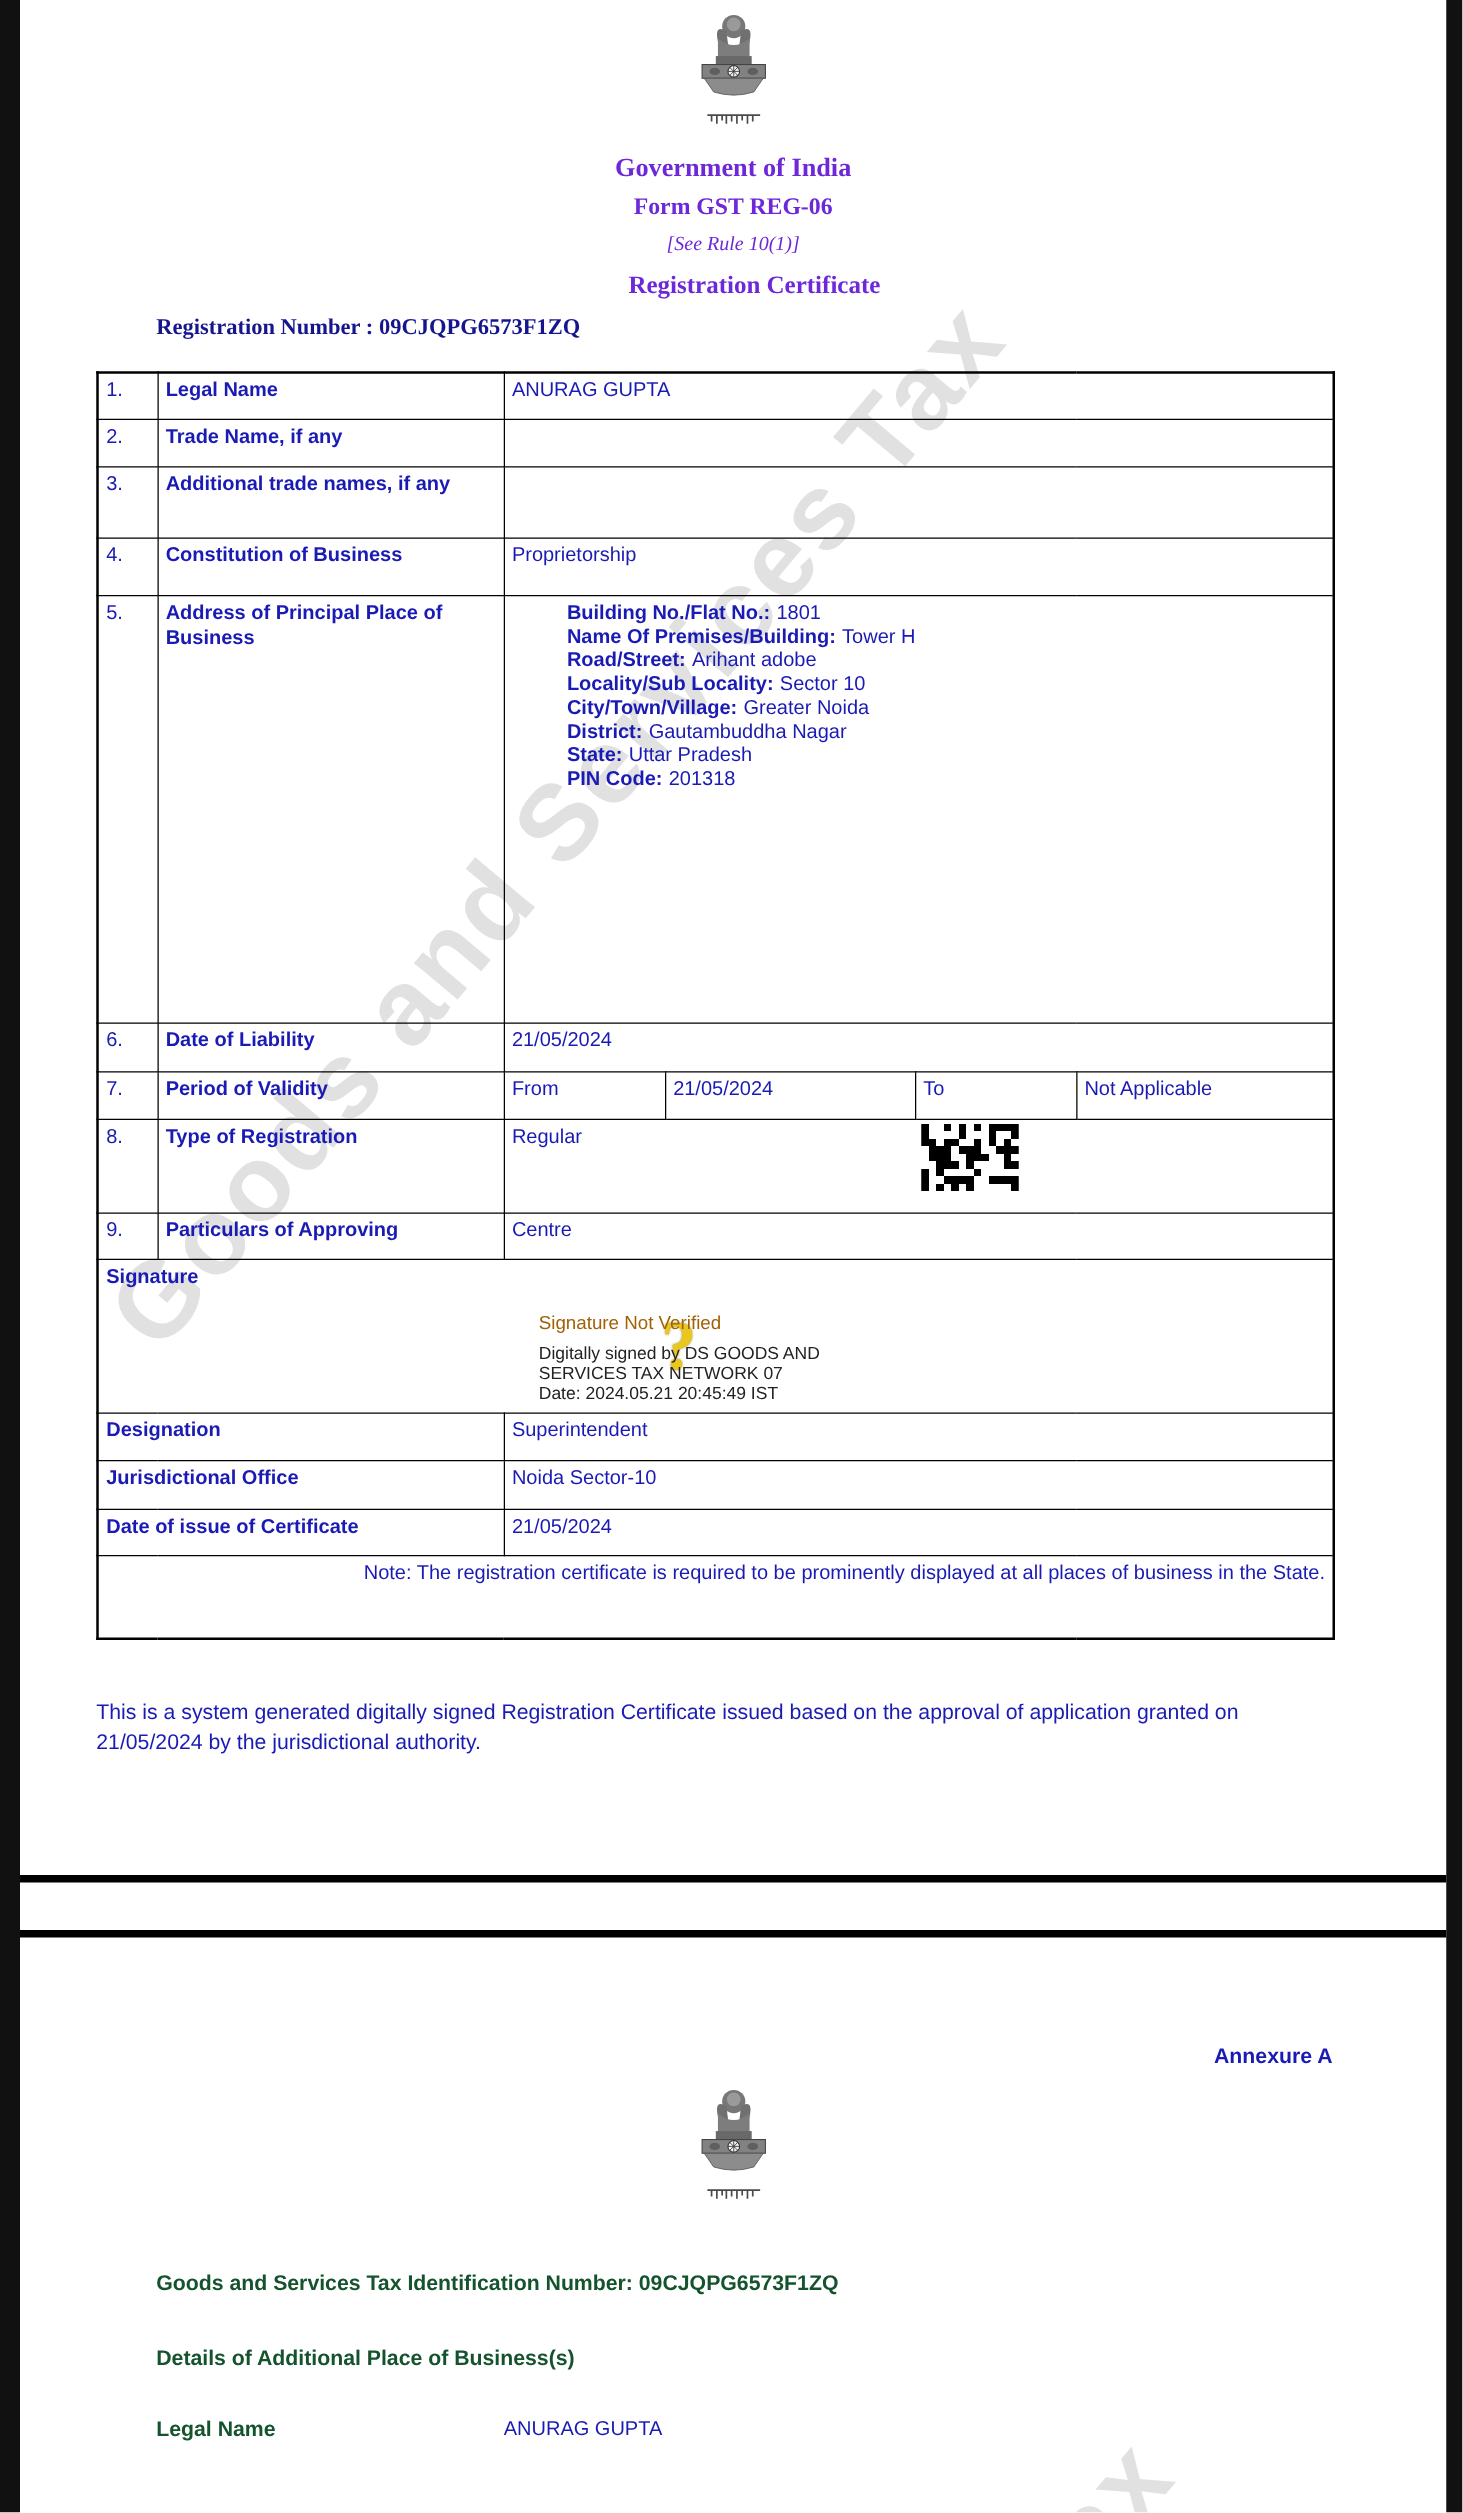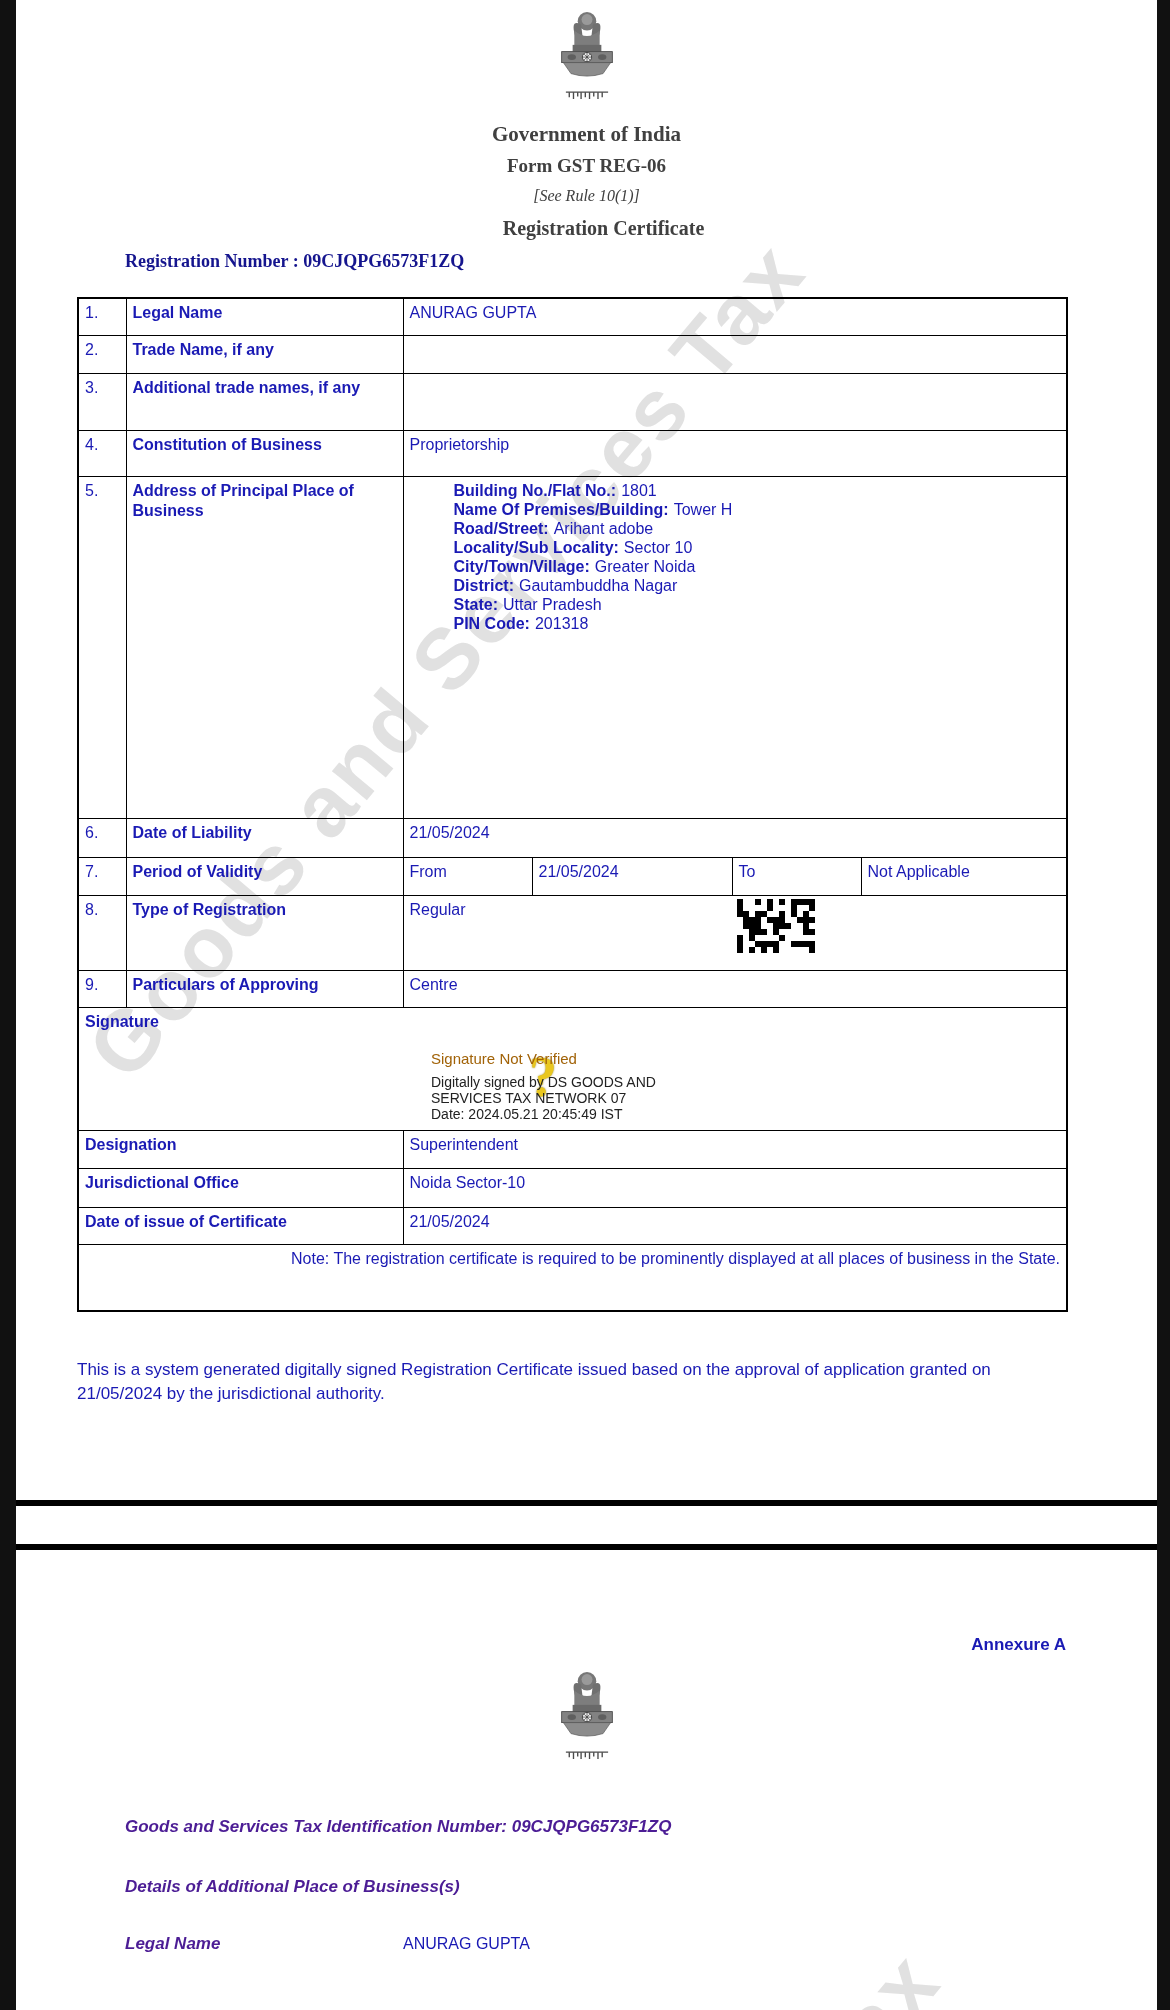--- a/index.html
+++ b/index.html
@@ -19,21 +19,21 @@
                letter-spacing:3px; color:#c9c9c9; opacity:.55; z-index:0;
                transform:translate(-50%,-50%) rotate(-50deg); }
   .page-1 .watermark { left:430px; top:660px; }
   .page-2 .watermark { left:565px; top:820px; }
 
   .emblem { position:absolute; left:50%; transform:translateX(-50%); z-index:1; }
   .page-1 .emblem { top:2px; }
   .page-2 .emblem { top:112px; }
 
   .hdr { position:absolute; left:0; width:100%; text-align:center; z-index:1;
-         font-family:"Liberation Serif", serif; color:#404040; font-weight:bold; }
+         font-family:"Liberation Serif", serif; color:#6d28d9; font-weight:bold; }
   .hdr-gov   { top:122px; font-size:21px; }
   .hdr-form  { top:155px; font-size:19px; }
   .hdr-rule  { top:187px; font-size:16px; font-weight:normal; font-style:italic; }
   .hdr-title { top:217px; font-size:20px;padding-left:34px; }
   .regnum { position:absolute; top:251px; left:109px; z-index:1;
             font-family:"Liberation Serif", serif; font-size:18px; font-weight:bold; color:#15158e; }
 
   table.cert { position:absolute; top:297px; left:61px; width:989px; z-index:1;
                border-collapse:collapse; table-layout:fixed; border:2px solid #000; }
   table.cert td { border:1px solid #000; padding:4px 6px; font-size:16px; color:#1a1ab4;
@@ -60,21 +60,21 @@
   .qmark { position:absolute; left:98px; top:-8px; z-index:1; font-size:56px; font-weight:bold;
            color:#e9c71f; text-shadow:0 0 2px #8f7b00; font-family:"Liberation Serif", serif; }
 
   td.noteCell { vertical-align:top;text-align:right; }
 
   .footer { position:absolute; top:1358px; left:61px; width:965px; z-index:1;
             font-size:17px; font-weight:normal; color:#1a1ab4; line-height:1.4; }
 
   .annex { position:absolute; top:85px; right:91px; z-index:1;
            font-size:17px; font-weight:bold; color:#1a1ab4; }
-  .p2-line { position:absolute; left:109px; z-index:1; font-size:17px; font-weight:bold; color:#4c1d95;font-style:italic; }
+  .p2-line { position:absolute; left:109px; z-index:1; font-size:17px; font-weight:bold; color:#14532d; }
   .p2-gstin { top:267px; }
   .p2-details { top:327px; }
   .p2-legal-label { top:384px; }
   .p2-legal-value { position:absolute; top:385px; left:387px; z-index:1;
                     font-size:16px; color:#1a1ab4; }
 </style>
 </head>
 <body>
 
 <svg width="0" height="0" style="position:absolute">

